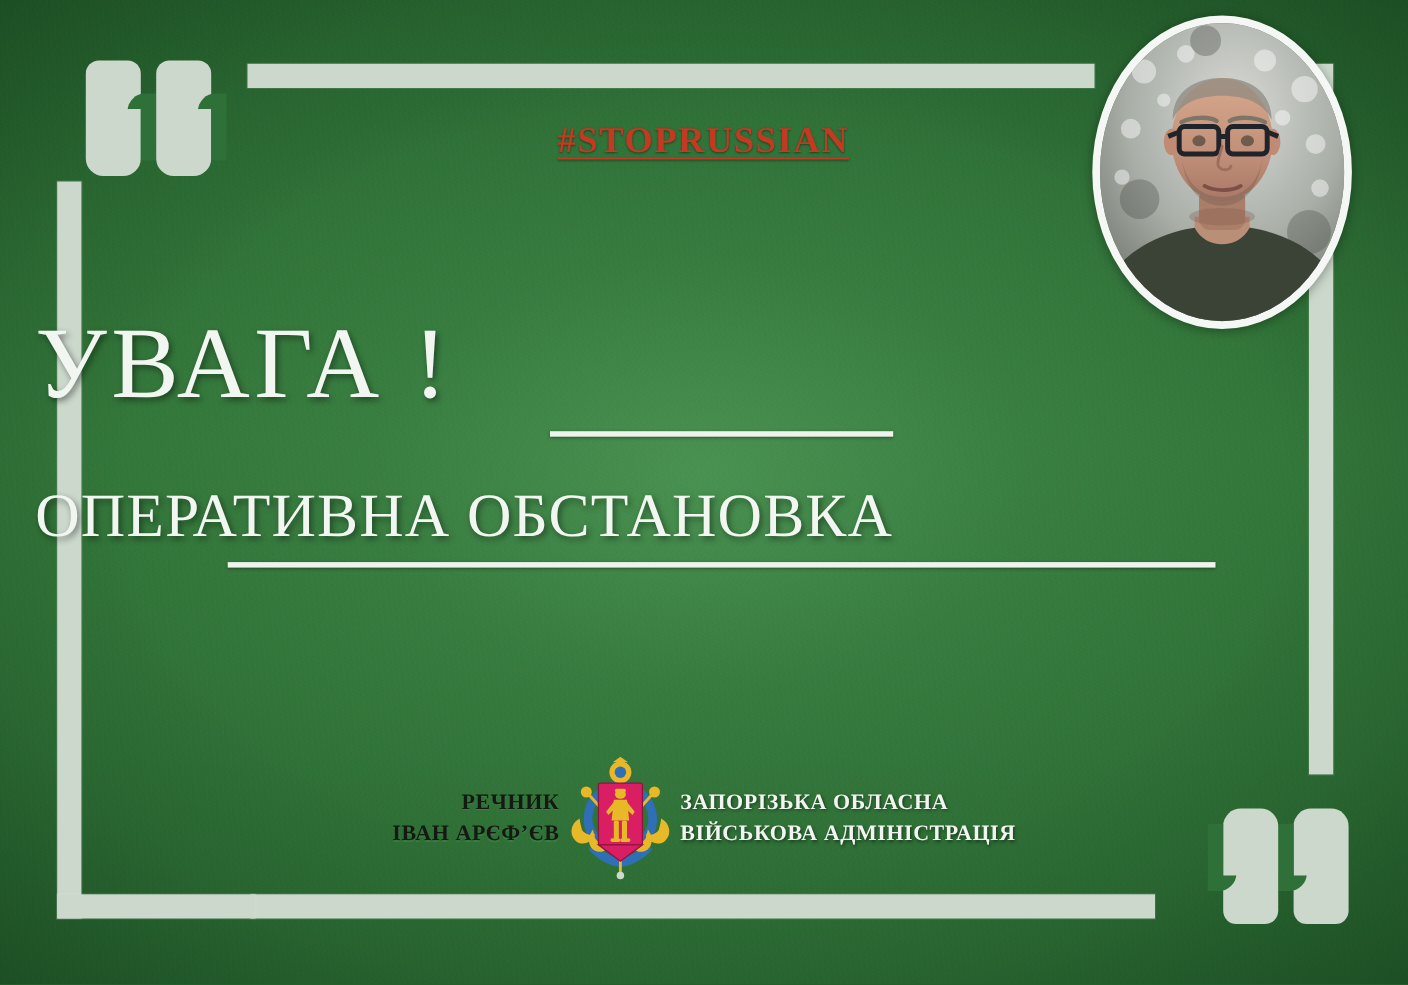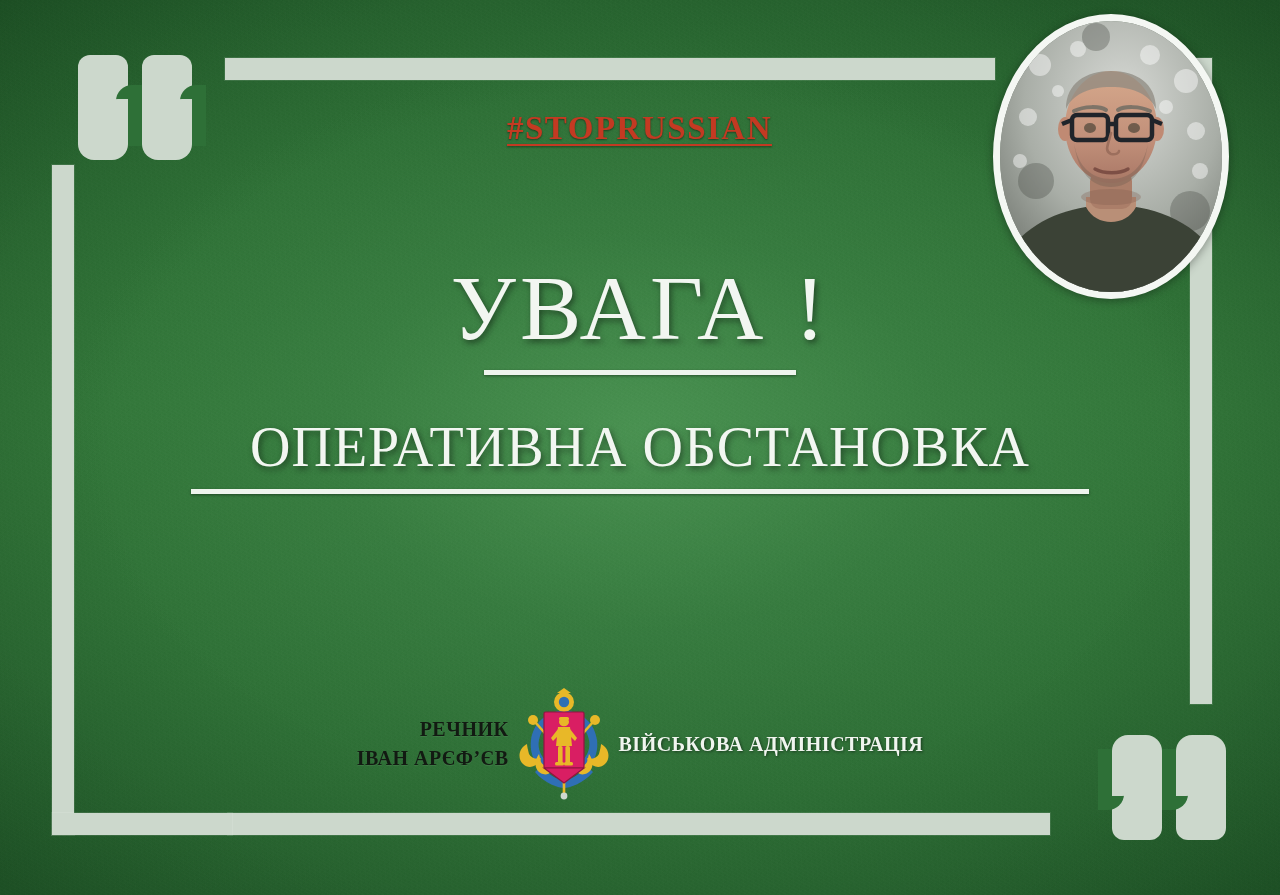--- a/index.html
+++ b/index.html
@@ -99,22 +99,23 @@
     text-decoration-thickness: 2px;
     text-underline-offset: 5px;
     text-shadow: 0 1px 2px rgba(0,0,0,0.45);
     font-family: "Liberation Serif", "DejaVu Serif", serif;
   }
 
   
   #headline-block {
     position: absolute;
     left: 0; right: 0;
-    top: 262px;
-    text-align: center;
+    top: 284px;
+    text-align: left;
+    padding-left: 32px;
   }
   .headline {
     color: #f2f6f1;
     font-weight: normal;
     line-height: 1.0;
     text-shadow: 2px 3px 6px rgba(0,0,0,0.45);
     font-family: "Liberation Serif", "DejaVu Serif", serif;
     margin: 0;
   }
   #headline-primary {
@@ -279,20 +280,21 @@
           <path d="M61 41 L68 50 L66 53 L59 46 Z"></path>
           <rect x="49" y="58" width="4.6" height="17" rx="1.6"></rect>
           <rect x="56.4" y="58" width="4.6" height="17" rx="1.6"></rect>
           <rect x="46" y="74" width="9" height="3.4" rx="1.5"></rect>
           <rect x="55" y="74" width="9" height="3.4" rx="1.5"></rect>
         </g>
       </svg>
     </div>
 
     <div id="footer-authority">
+      <div>ЗАПОРІЗЬКА ОБЛАСНА</div>
       <div>ВІЙСЬКОВА АДМІНІСТРАЦІЯ</div>
     </div>
 
   </div>
 
   <div id="portrait">
     <svg viewBox="0 0 222 271" preserveAspectRatio="xMidYMid slice" xmlns="http://www.w3.org/2000/svg">
       <defs>
         <radialGradient id="bokehbg" cx="55%" cy="30%" r="80%">
           <stop offset="0%" stop-color="#d8dad6"></stop>

